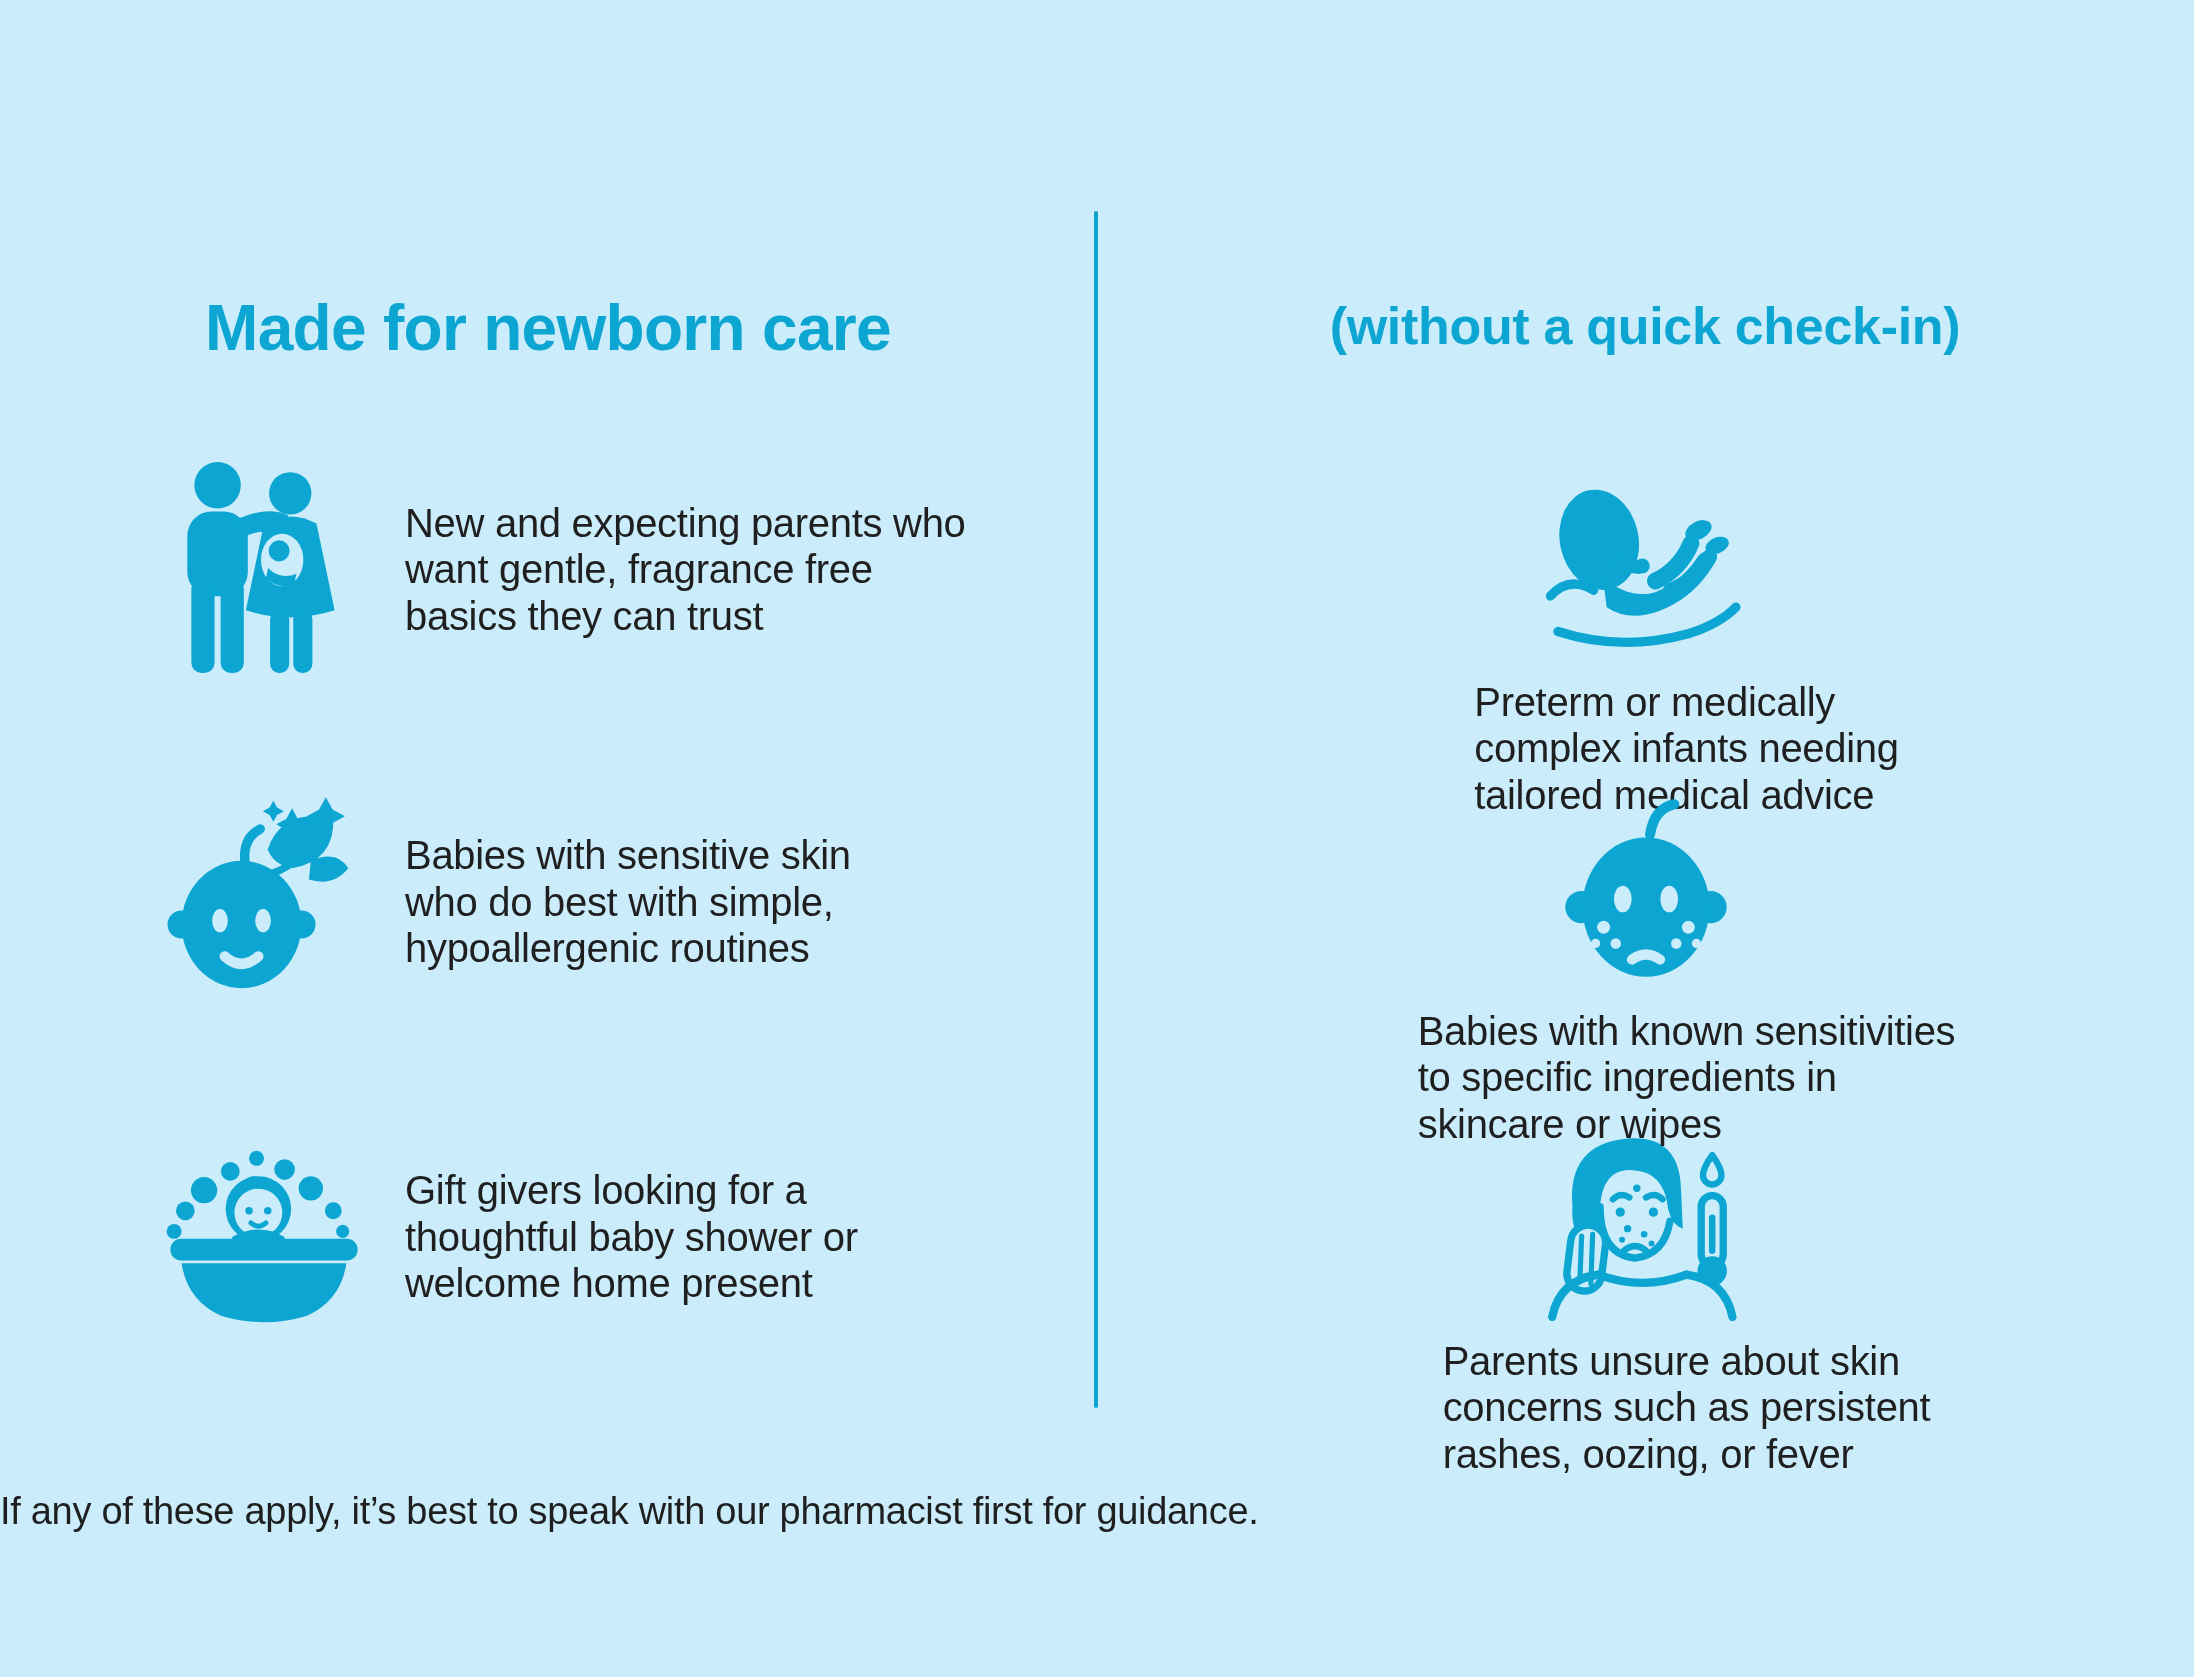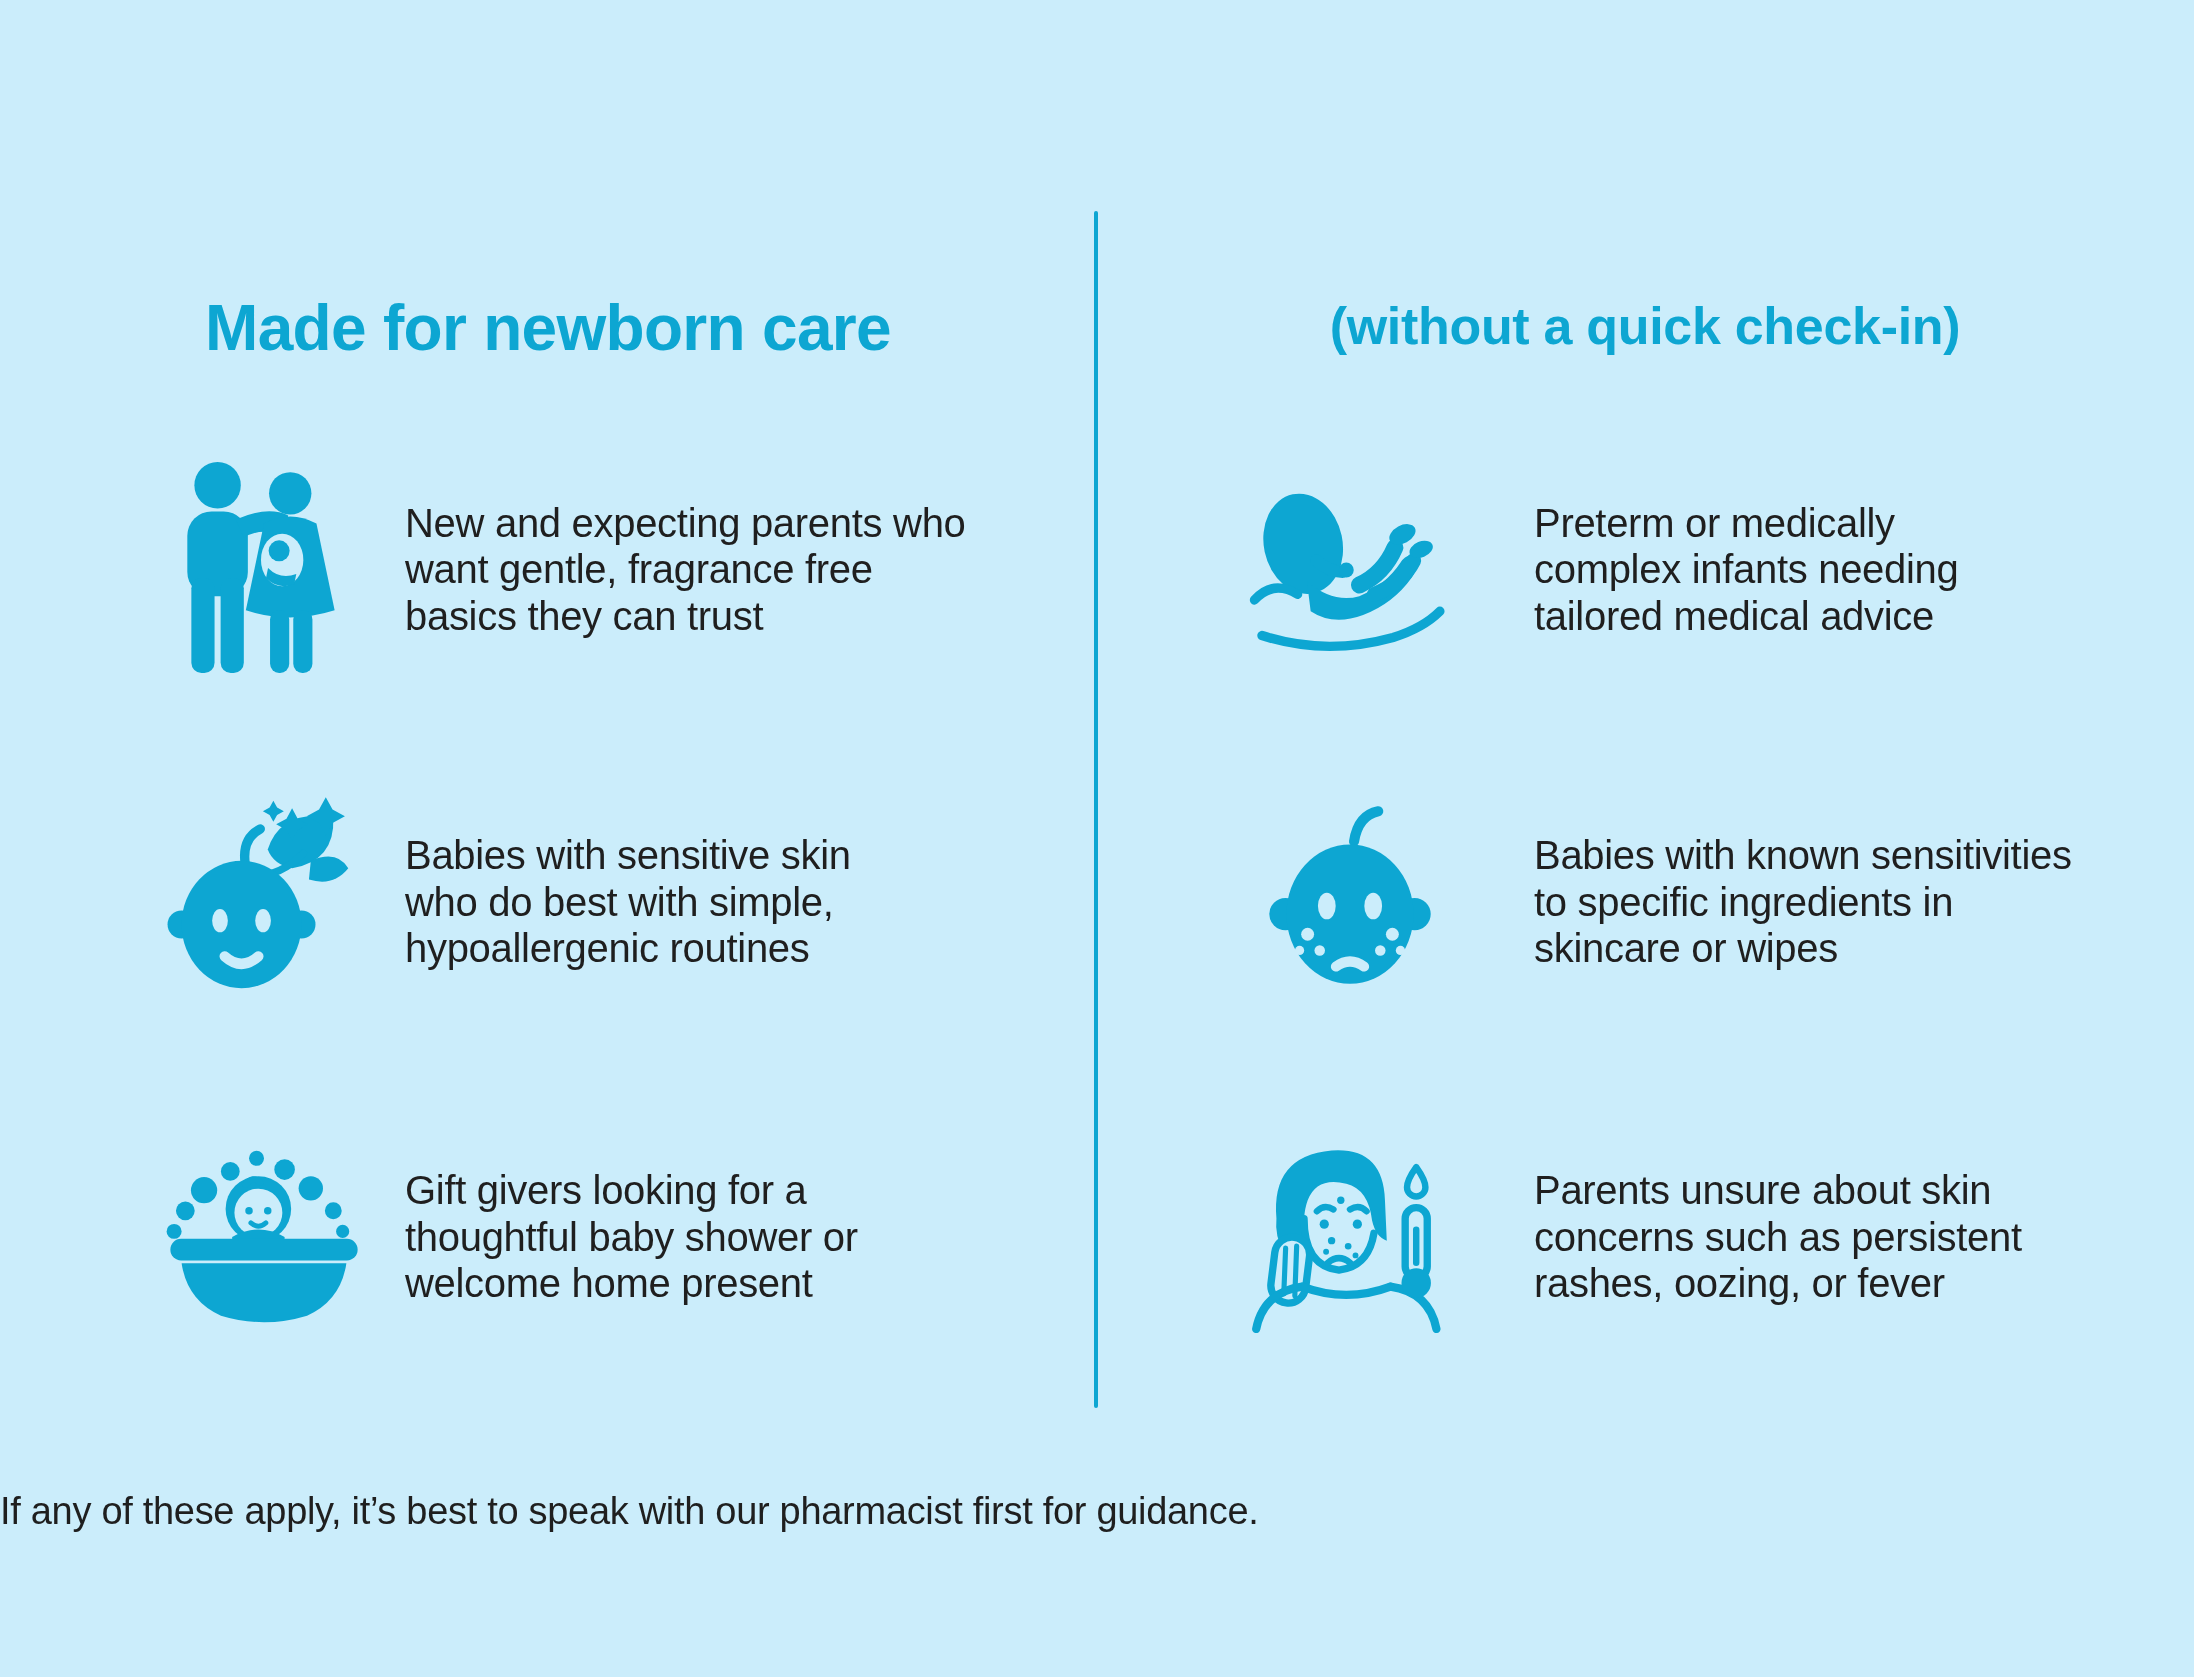--- a/index.html
+++ b/index.html
@@ -13,21 +13,21 @@
 
   .divider{position:absolute;left:1094px;top:211px;width:4.1px;height:1197px;background:var(--accent);border-radius:2.1px;}
 
   .col-title{position:absolute;top:295px;color:var(--accent);font-weight:bold;font-size:64px;line-height:1.04;letter-spacing:-0.7px;text-align:center;}
   .col-title.left{left:0;width:1096px;}
   .col-title.right{left:1096px;width:1098px;}
   .subtitle{font-size:52px;letter-spacing:-0.3px;margin-top:4px;}
 
   .row{position:absolute;display:flex;align-items:center;}
   .row.leftcol{left:161px;width:891px;}
-  .row.rightcol{left:1247px;width:946px;}
+  .row.rightcol{left:1173px;width:946px;flex-direction:column;}
   .row.r1{top:453px;height:233px;}
   .row.r2{top:782px;height:240px;}
   .row.r3{top:1112px;height:250px;}
 
   .icon-box{flex:0 0 auto;width:206px;height:226px;display:flex;align-items:center;justify-content:center;}
   .icon-box svg{width:100%;height:100%;}
   .leftcol .item-text{margin-left:38px;}
   .rightcol .item-text{margin-left:81px;}
   .item-text{color:var(--ink);font-size:40px;line-height:1.16;letter-spacing:-0.3px;white-space:pre-line;}
 

